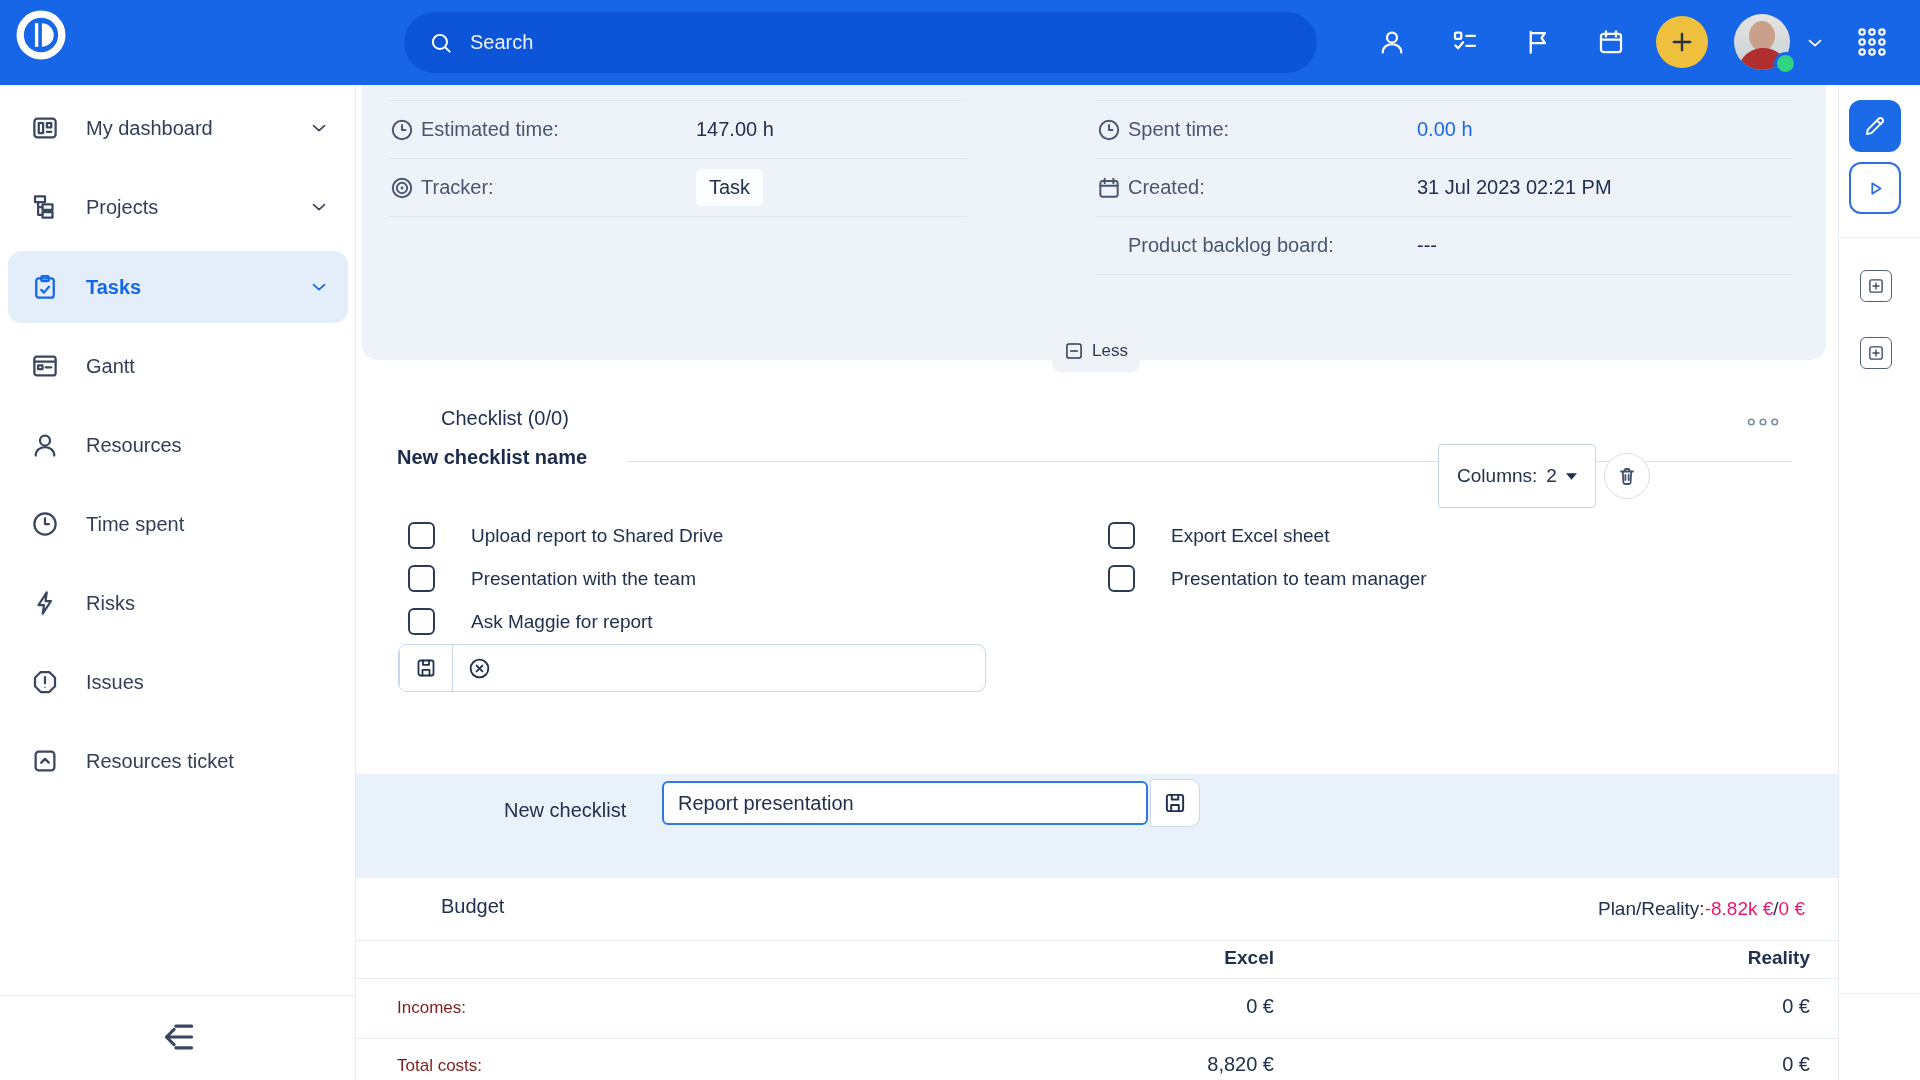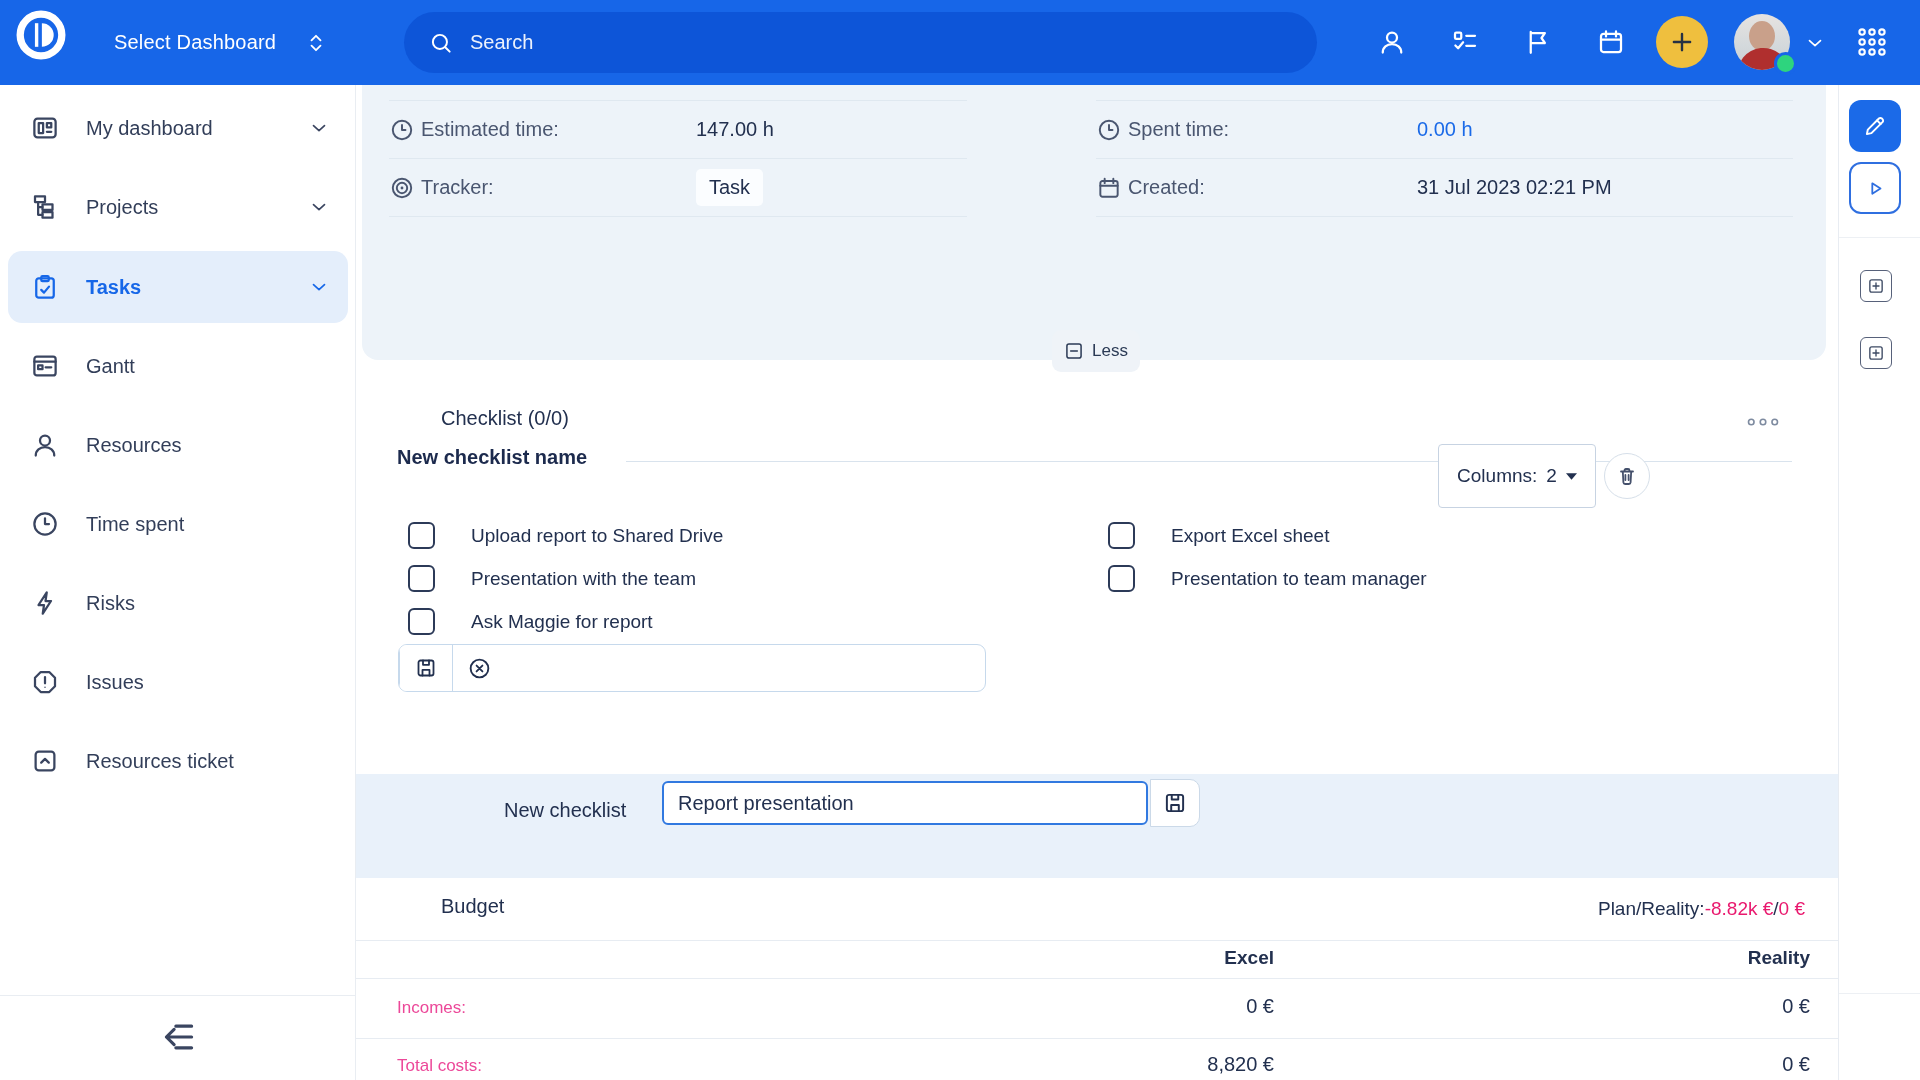--- a/index.html
+++ b/index.html
@@ -61,21 +61,21 @@
   .seg-btn{width:53px;border:none;border-left:1px solid #c6d9ec;background:#fff;color:#22304f;display:flex;align-items:center;justify-content:center;cursor:pointer;}
   .band{position:absolute;left:0;top:689px;width:1482px;height:104px;background:#e9f1fa;}
   .band-lbl{position:absolute;left:148px;top:714px;font-size:20px;color:#22304f;}
   .band-input{position:absolute;left:306px;top:696px;width:486px;height:44px;border:2px solid #3179e0;border-radius:6px;box-sizing:border-box;padding:0 14px;font-size:20px;color:#22304f;outline:none;font-family:"Liberation Sans",sans-serif;background:#fff;}
   .band-save{position:absolute;left:794px;top:694px;width:50px;height:48px;background:#fff;border:1px solid #cbd9e8;border-radius:0 10px 10px 0;color:#22304f;display:flex;align-items:center;justify-content:center;cursor:pointer;}
   .bline{position:absolute;left:0;width:1482px;height:0;border-top:1px solid #e7ecf2;}
   .pr-line{position:absolute;right:33px;top:813px;font-size:19px;white-space:nowrap;}
   .pr-line .dk{color:#22304f;}
   .pr-line .neg{color:#e9196e;}
   .bh{position:absolute;font-size:19px;font-weight:700;color:#22304f;text-align:right;}
-  .brl{position:absolute;left:41px;font-size:17px;color:#ec4899;}
+  .brl{position:absolute;left:41px;font-size:17px;color:#7f1d1d;}
   .brv{position:absolute;font-size:20px;color:#22304f;text-align:right;}
 
   
   .rail{position:absolute;left:1838px;top:85px;width:82px;height:995px;background:#fff;border-left:1px solid #e8ecf2;box-sizing:border-box;}
   .rail-btn{position:absolute;display:flex;align-items:center;justify-content:center;cursor:pointer;}
   .edit-btn{left:10px;top:15px;width:52px;height:52px;background:#1b6ae8;border:none;border-radius:12px;color:#fff;}
   .play-btn{left:10px;top:77px;width:52px;height:52px;background:#fff;border:2px solid #2f6fe0;border-radius:12px;color:#2f6fe0;box-sizing:border-box;}
   .rail-div{position:absolute;left:0;width:81px;height:0;border-top:1px solid #edf0f4;}
   .sq-add{left:21px;width:32px;height:32px;background:#fff;border:1.5px solid #57617a;border-radius:6px;color:#3c4963;}
 </style>
@@ -211,26 +211,20 @@
       </symbol>
   </defs>
 </svg>
 
 <div class="stage">
 
   <div class="topbar">
     <svg class="logo">
         <use href="#i-logo"></use>
       </svg>
-    <button class="dash-select">
-      <span class="lbl">Select Dashboard</span>
-      <svg class="icon" style="width:24px;height:24px">
-          <use href="#i-updown"></use>
-        </svg>
-    </button>
     <div class="searchbar">
       <svg class="icon" style="width:26px;height:26px;flex:none">
           <use href="#i-search"></use>
         </svg>
       <input type="text" placeholder="Search" style="">
     </div>
     <button class="tb-ic" style="left:1377px">
         <svg class="icon" style="width:30px;height:30px">
           <use href="#i-person"></use>
         </svg>
@@ -372,20 +366,25 @@
           </svg>
         <span class="dlabel" style="width:283px">Spent time:</span>
         <span class="dvalue link">0.00 h</span>
       </div>
       <div class="drow">
         <svg class="icon di">
             <use href="#i-calendar"></use>
           </svg>
         <span class="dlabel" style="width:283px">Created:</span>
         <span class="dvalue">31 Jul 2023 02:21 PM</span>
+      </div>
+      <div class="drow">
+        <span style="width:26px;flex:none"></span>
+        <span class="dlabel" style="width:283px">Product backlog board:</span>
+        <span class="dvalue">---</span>
       </div>
     </div>
 
     <button class="less-tab">
       <svg class="icon" style="width:20px;height:20px">
           <use href="#i-minus-sq"></use>
         </svg>
       <span>Less</span>
     </button>
 

